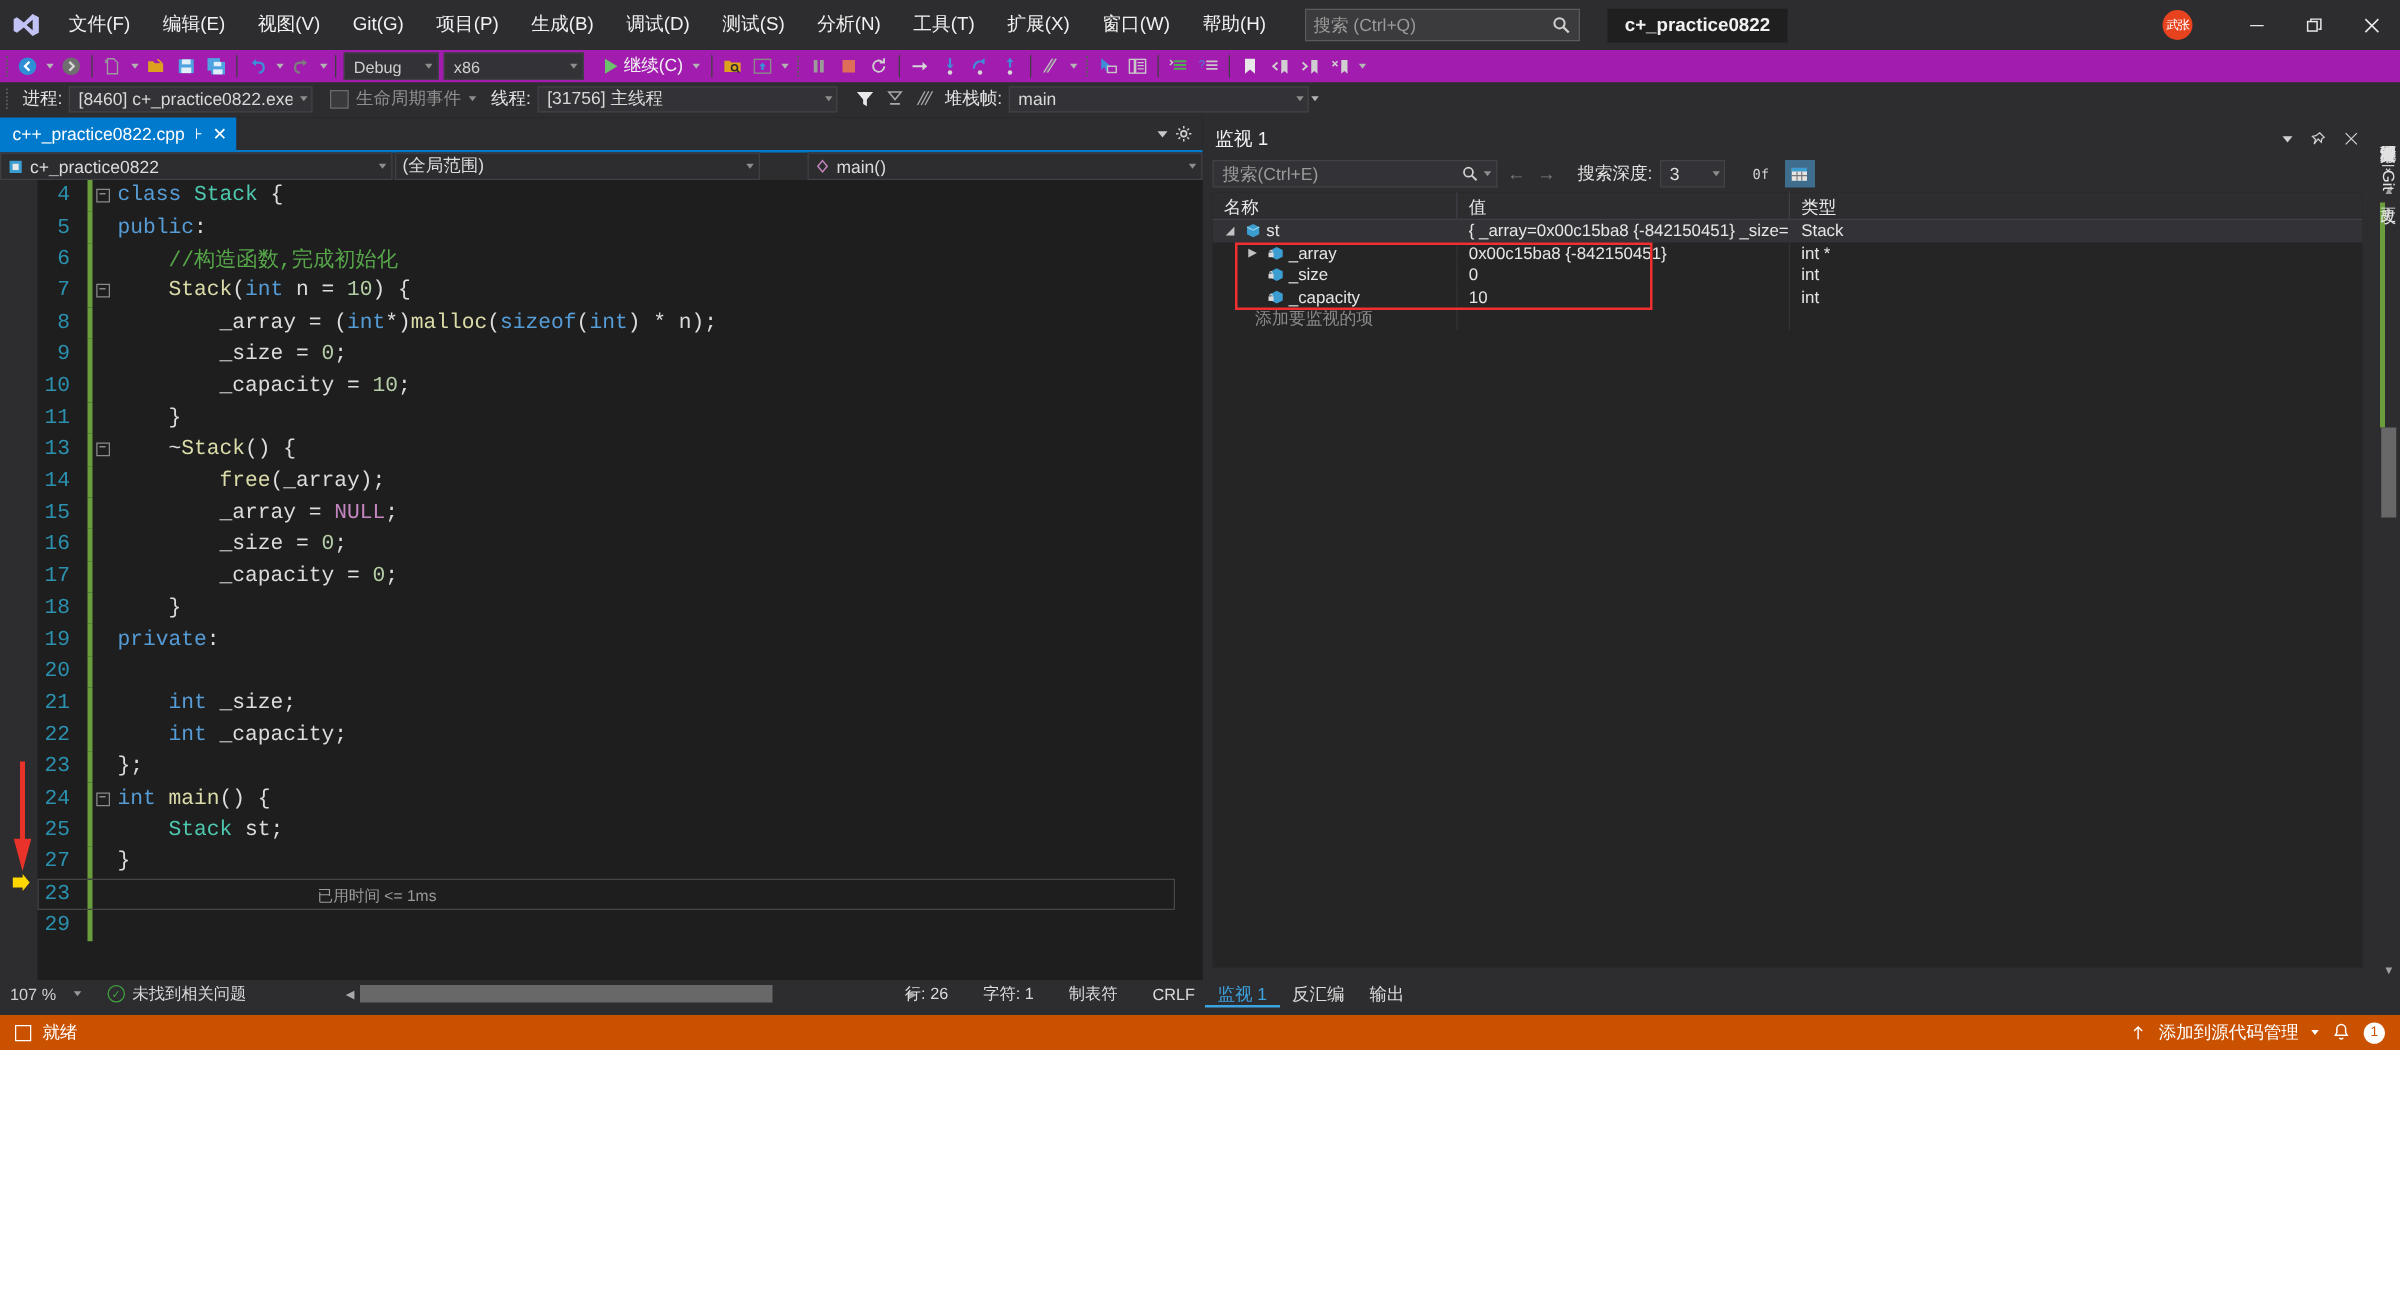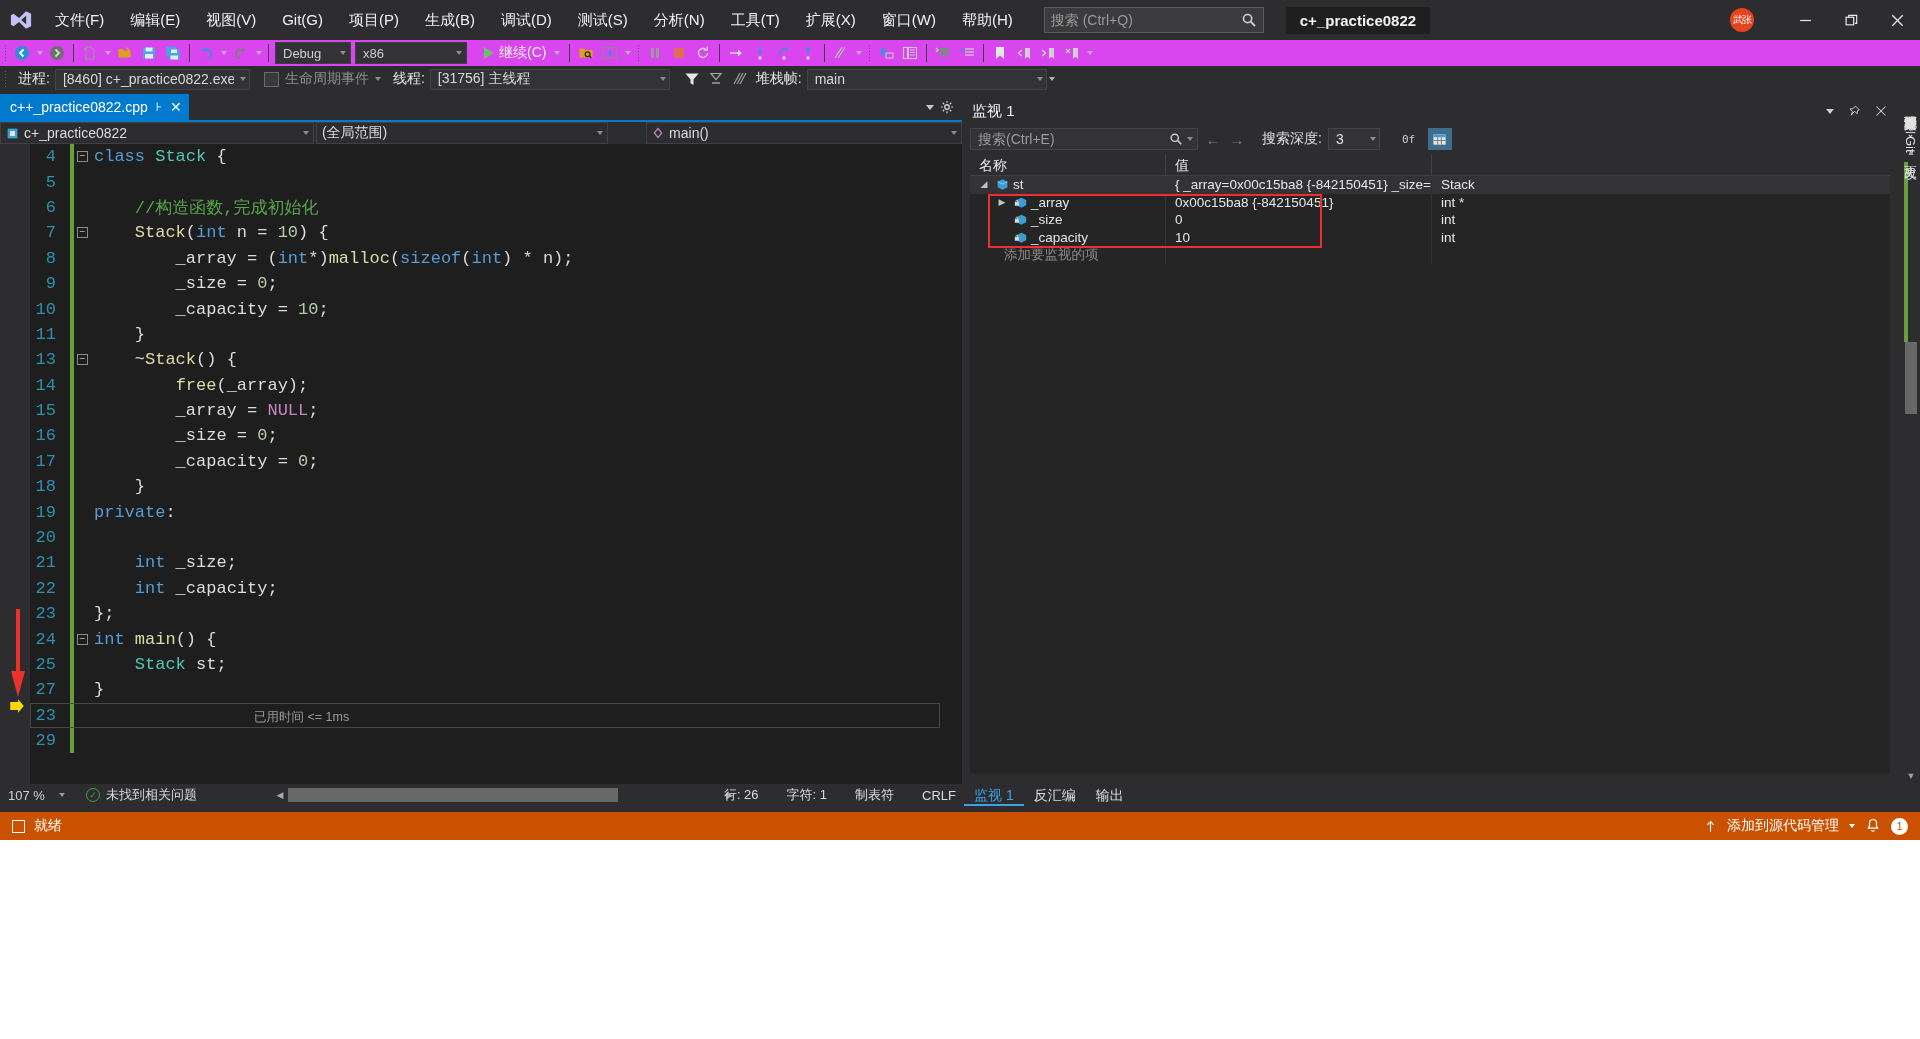--- a/index.html
+++ b/index.html
@@ -28,21 +28,21 @@
   .title-right { position:absolute; right:0; top:0; height:40px; display:flex; align-items:center; }
   .avatar { width:24px; height:24px; border-radius:50%; background:#e8431f; color:#fff; font-size:10px;
             display:flex; align-items:center; justify-content:center; margin-right:28px; letter-spacing:-1px; }
   .wbtn { width:46px; height:40px; display:flex; align-items:center; justify-content:center; color:#e8e8e8; }
   .wbtn svg { width:13px; height:13px; }
   .liveshare { position:absolute; right:62px; top:40px; height:28px; display:flex; align-items:center; gap:7px; color:#d6d6d6; font-size:14px; }
   .liveshare svg { width:15px; height:15px; }
   .ls-right-ico { position:absolute; right:20px; top:40px; width:28px; height:28px; display:flex; align-items:center; justify-content:center; }
 
   
-  .toolbar { position:absolute; left:0; top:40px; width:1920px; height:26px; background:#d946ef; display:flex; align-items:center; }
+  .toolbar { position:absolute; left:0; top:40px; width:1920px; height:26px; background:#a21caf; display:flex; align-items:center; }
   .grip { width:10px; height:20px; display:flex; align-items:center; justify-content:center; }
   .grip::before { content:""; width:3px; height:18px; background-image:radial-gradient(#5a5a5c 40%, transparent 42%); background-size:3px 3px; }
   .tbtn { height:24px; min-width:24px; padding:0 3px; display:flex; align-items:center; justify-content:center; }
   .tbtn svg { width:16px; height:16px; }
   .caret { width:11px; height:24px; display:flex; align-items:center; justify-content:center; }
   .caret::after { content:""; border-left:3.5px solid transparent; border-right:3.5px solid transparent; border-top:4px solid #b4b4b4; }
   .sep { width:1px; height:18px; background:#3f3f42; margin:0 4px; }
   .tb-combo { height:22px; background:#333337; border:1px solid #3f3f46; display:flex; align-items:center;
               padding:0 4px 0 7px; color:#cfcfcf; font-size:13px; }
   .tb-combo span.lbl { flex:1; white-space:nowrap; overflow:hidden; }
@@ -515,21 +515,21 @@
     <svg width="13" height="13" viewBox="0 0 16 16">
         <line x1="2" y1="8" x2="14" y2="8" stroke="#d0d0d0" stroke-width="1.4"></line>
         <path d="M6 5 8 2.6 10 5M6 11l2 2.4L10 11" fill="none" stroke="#d0d0d0" stroke-width="1.3"></path>
       </svg>
   </div>
 
   <div class="code-area">
     <div class="brkgutter"></div>
     <div class="codelines" id="codelines">
         <div class="cline"><span class="ln">4</span><span class="chgbar"></span><span class="fold"><span style="display:inline-block;width:11px;height:11px;border:1px solid #8a8a8a;line-height:9px;text-align:center;font-size:10px;color:#c6c6c6;">−</span></span><span class="codetext"><span class="kw">class </span><span class="typ">Stack</span><span class="plain"> {</span></span></div>
-        <div class="cline"><span class="ln">5</span><span class="chgbar"></span><span class="fold"></span></div>
+        <div class="cline"><span class="ln">5</span><span class="chgbar"></span><span class="fold"></span><span class="codetext"><span class="kw">public</span><span class="plain">:</span></span></div>
         <div class="cline"><span class="ln">6</span><span class="chgbar"></span><span class="fold"></span><span class="codetext"><span class="cmt">    //构造函数,完成初始化</span></span></div>
         <div class="cline"><span class="ln">7</span><span class="chgbar"></span><span class="fold"><span style="display:inline-block;width:11px;height:11px;border:1px solid #8a8a8a;line-height:9px;text-align:center;font-size:10px;color:#c6c6c6;">−</span></span><span class="codetext"><span class="plain">    </span><span class="fn">Stack</span><span class="plain">(</span><span class="kw">int</span><span class="plain"> n = </span><span class="num">10</span><span class="plain">) {</span></span></div>
         <div class="cline"><span class="ln">8</span><span class="chgbar"></span><span class="fold"></span><span class="codetext"><span class="plain">        _array = (</span><span class="kw">int</span><span class="plain">*)</span><span class="fn">malloc</span><span class="plain">(</span><span class="kw">sizeof</span><span class="plain">(</span><span class="kw">int</span><span class="plain">) * n);</span></span></div>
         <div class="cline"><span class="ln">9</span><span class="chgbar"></span><span class="fold"></span><span class="codetext"><span class="plain">        _size = </span><span class="num">0</span><span class="plain">;</span></span></div>
         <div class="cline"><span class="ln">10</span><span class="chgbar"></span><span class="fold"></span><span class="codetext"><span class="plain">        _capacity = </span><span class="num">10</span><span class="plain">;</span></span></div>
         <div class="cline"><span class="ln">11</span><span class="chgbar"></span><span class="fold"></span><span class="codetext"><span class="plain">    }</span></span></div>
         <div class="cline"><span class="ln">13</span><span class="chgbar"></span><span class="fold"><span style="display:inline-block;width:11px;height:11px;border:1px solid #8a8a8a;line-height:9px;text-align:center;font-size:10px;color:#c6c6c6;">−</span></span><span class="codetext"><span class="plain">    ~</span><span class="fn">Stack</span><span class="plain">() {</span></span></div>
         <div class="cline"><span class="ln">14</span><span class="chgbar"></span><span class="fold"></span><span class="codetext"><span class="plain">        </span><span class="fn">free</span><span class="plain">(_array);</span></span></div>
         <div class="cline"><span class="ln">15</span><span class="chgbar"></span><span class="fold"></span><span class="codetext"><span class="plain">        _array = </span><span class="mac">NULL</span><span class="plain">;</span></span></div>
         <div class="cline"><span class="ln">16</span><span class="chgbar"></span><span class="fold"></span><span class="codetext"><span class="plain">        _size = </span><span class="num">0</span><span class="plain">;</span></span></div>
@@ -631,20 +631,21 @@
             <line x1="10" y1="5.5" x2="10" y2="13.5" stroke="#777"></line>
             <line x1="1.5" y1="9" x2="14.5" y2="9" stroke="#777"></line>
           </svg>
       </span>
     </div>
 
     <div class="wgrid">
       <div class="wgrid-head">
         <div class="wgh" style="width:196px;">名称</div>
         <div class="wgh" style="width:266px;">值</div>
+        <div class="wgh" style="width:458px;border-right:none;">类型</div>
       </div>
       <div id="watch-rows">
           <div class="wrow sel">
             <div class="wcell wname" style="width: 196px; padding-left: 6px;">
               <span class="expander">◢</span>
               <svg class="cube" viewBox="0 0 16 16">
                 <path d="M8 1.5 14 4.5v7L8 14.5 2 11.5v-7z" fill="#3c9dd0"></path>
                 <path d="M2 4.5 8 7.5l6-3" fill="none" stroke="#9fd6f5" stroke-width="1"></path>
               </svg>
               <span>st</span>

